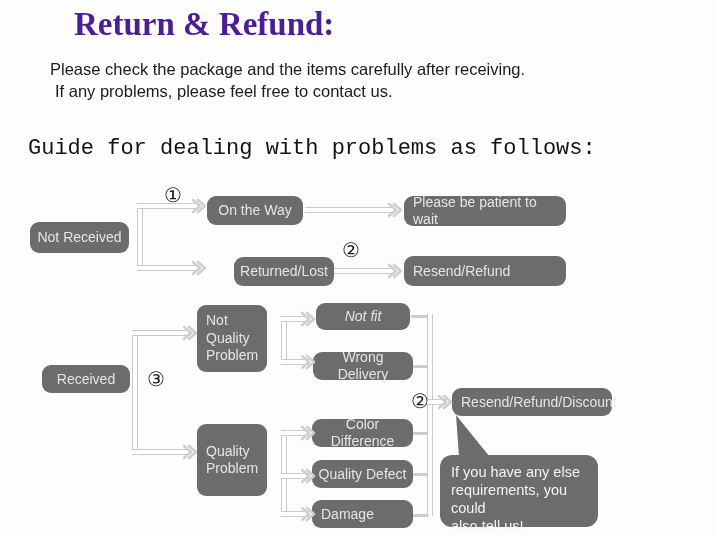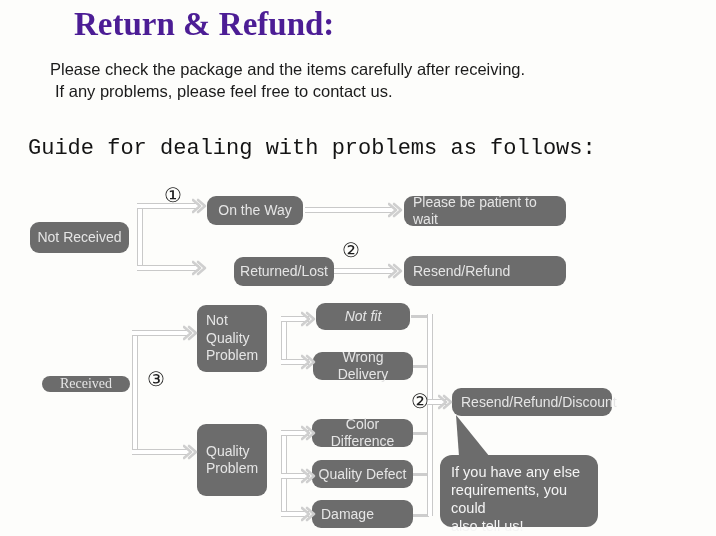--- a/index.html
+++ b/index.html
@@ -171,21 +171,21 @@
       <path d="M1 2 L8 8 L1 14" fill="none" stroke="#cfcfcf" stroke-width="2.6" stroke-linecap="round" stroke-linejoin="round"></path>
       <path d="M6 2 L13 8 L6 14" fill="none" stroke="#cfcfcf" stroke-width="2.6" stroke-linecap="round" stroke-linejoin="round"></path>
     </svg>
   </div>
 
   <div class="circnum" style="left: 340px; top: 239px; border: none; font-size: 20px;">②</div>
 
   <div class="node left-al" style="left:404px;top:196px;width:162px;height:30px;">Please be patient to wait</div>
   <div class="node left-al" style="left:404px;top:256px;width:162px;height:30px;">Resend/Refund</div>
 
-  <div class="node" style="left:42px;top:376px;width:88px;height:16px;font-family:Liberation Serif, serif;">Received</div>
+  <div class="node" style="left:42px;top:365px;width:88px;height:28px;">Received</div>
 
   <div class="v-line" style="left:132px;top:330px;height:125px;"></div>
   <div class="h-line" style="left:132px;top:330px;width:57px;"></div>
   <div class="h-line" style="left:132px;top:449px;width:57px;"></div>
 
   <div class="arrow" style="left:183px;top:325px;">
     <svg width="16" height="16" viewBox="0 0 16 16">
       <path d="M1 2 L8 8 L1 14" fill="none" stroke="#cfcfcf" stroke-width="2.6" stroke-linecap="round" stroke-linejoin="round"></path>
       <path d="M6 2 L13 8 L6 14" fill="none" stroke="#cfcfcf" stroke-width="2.6" stroke-linecap="round" stroke-linejoin="round"></path>
     </svg>

